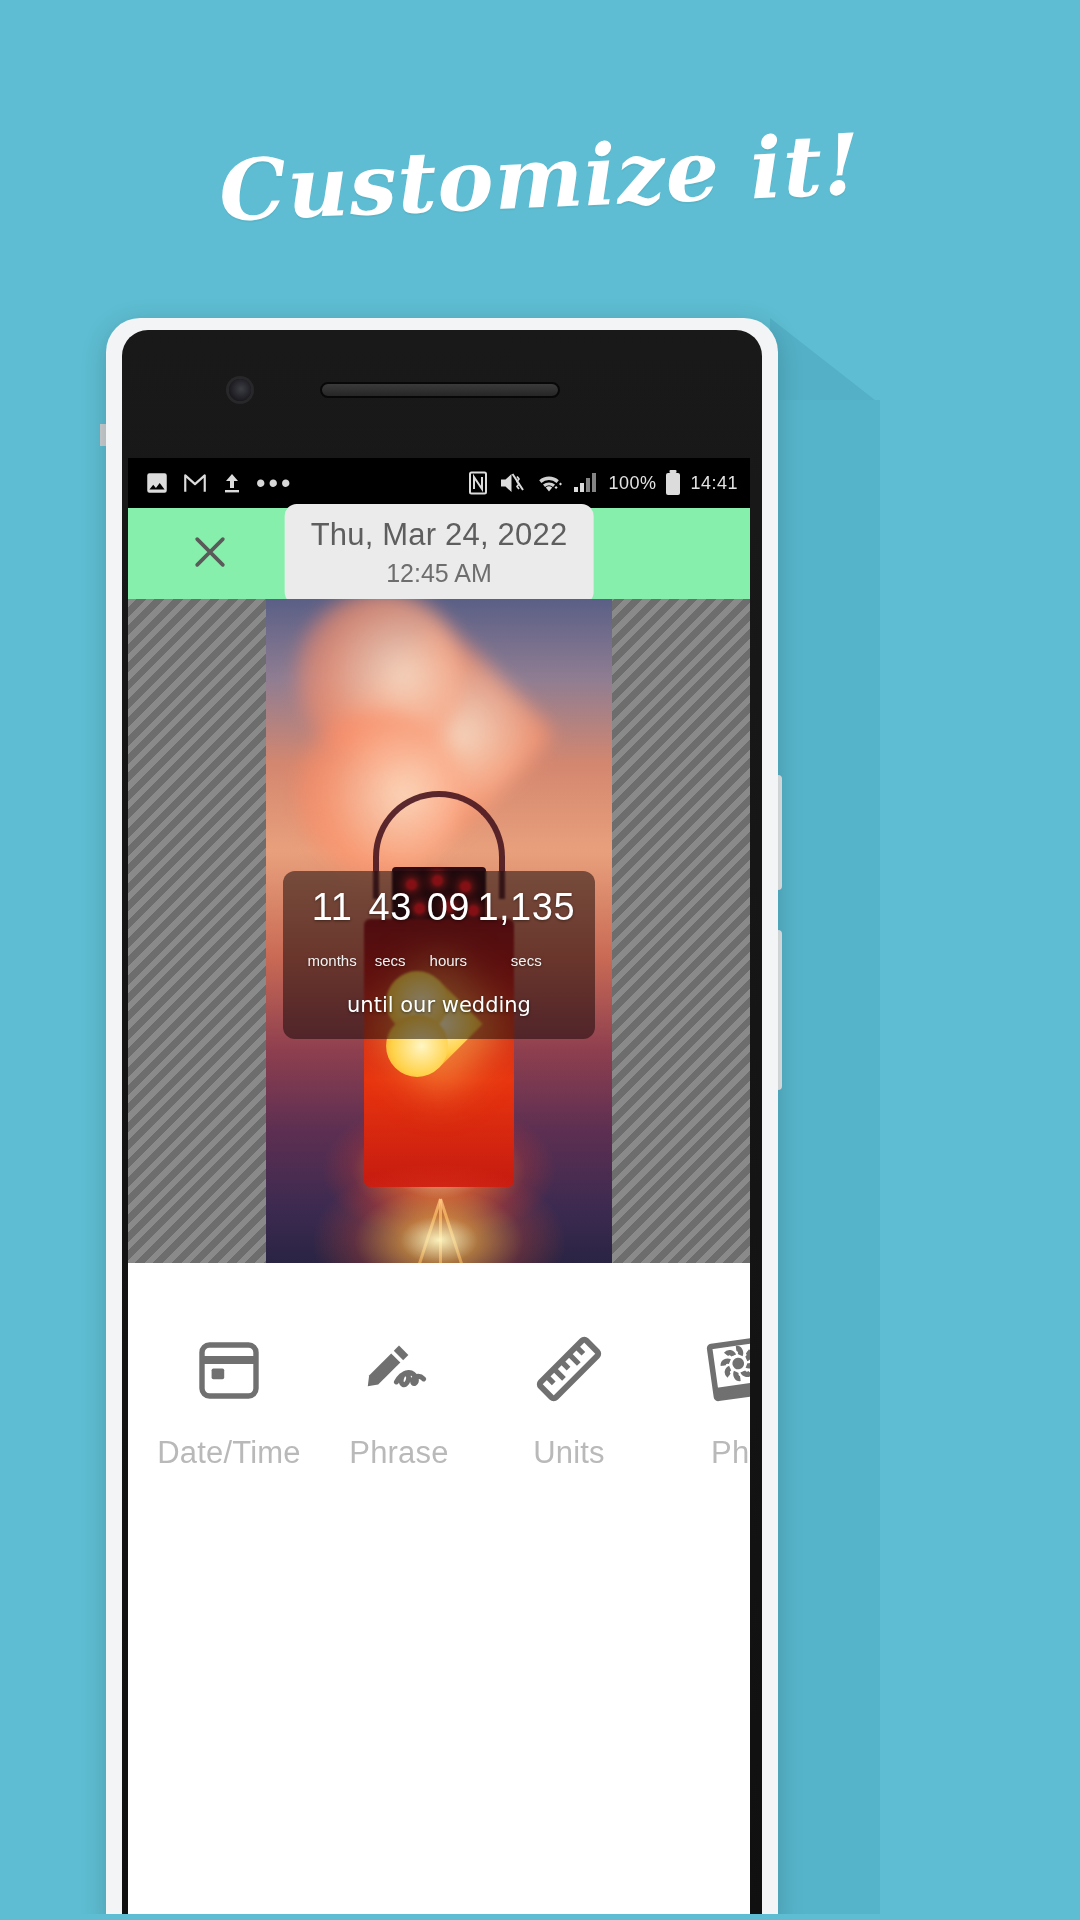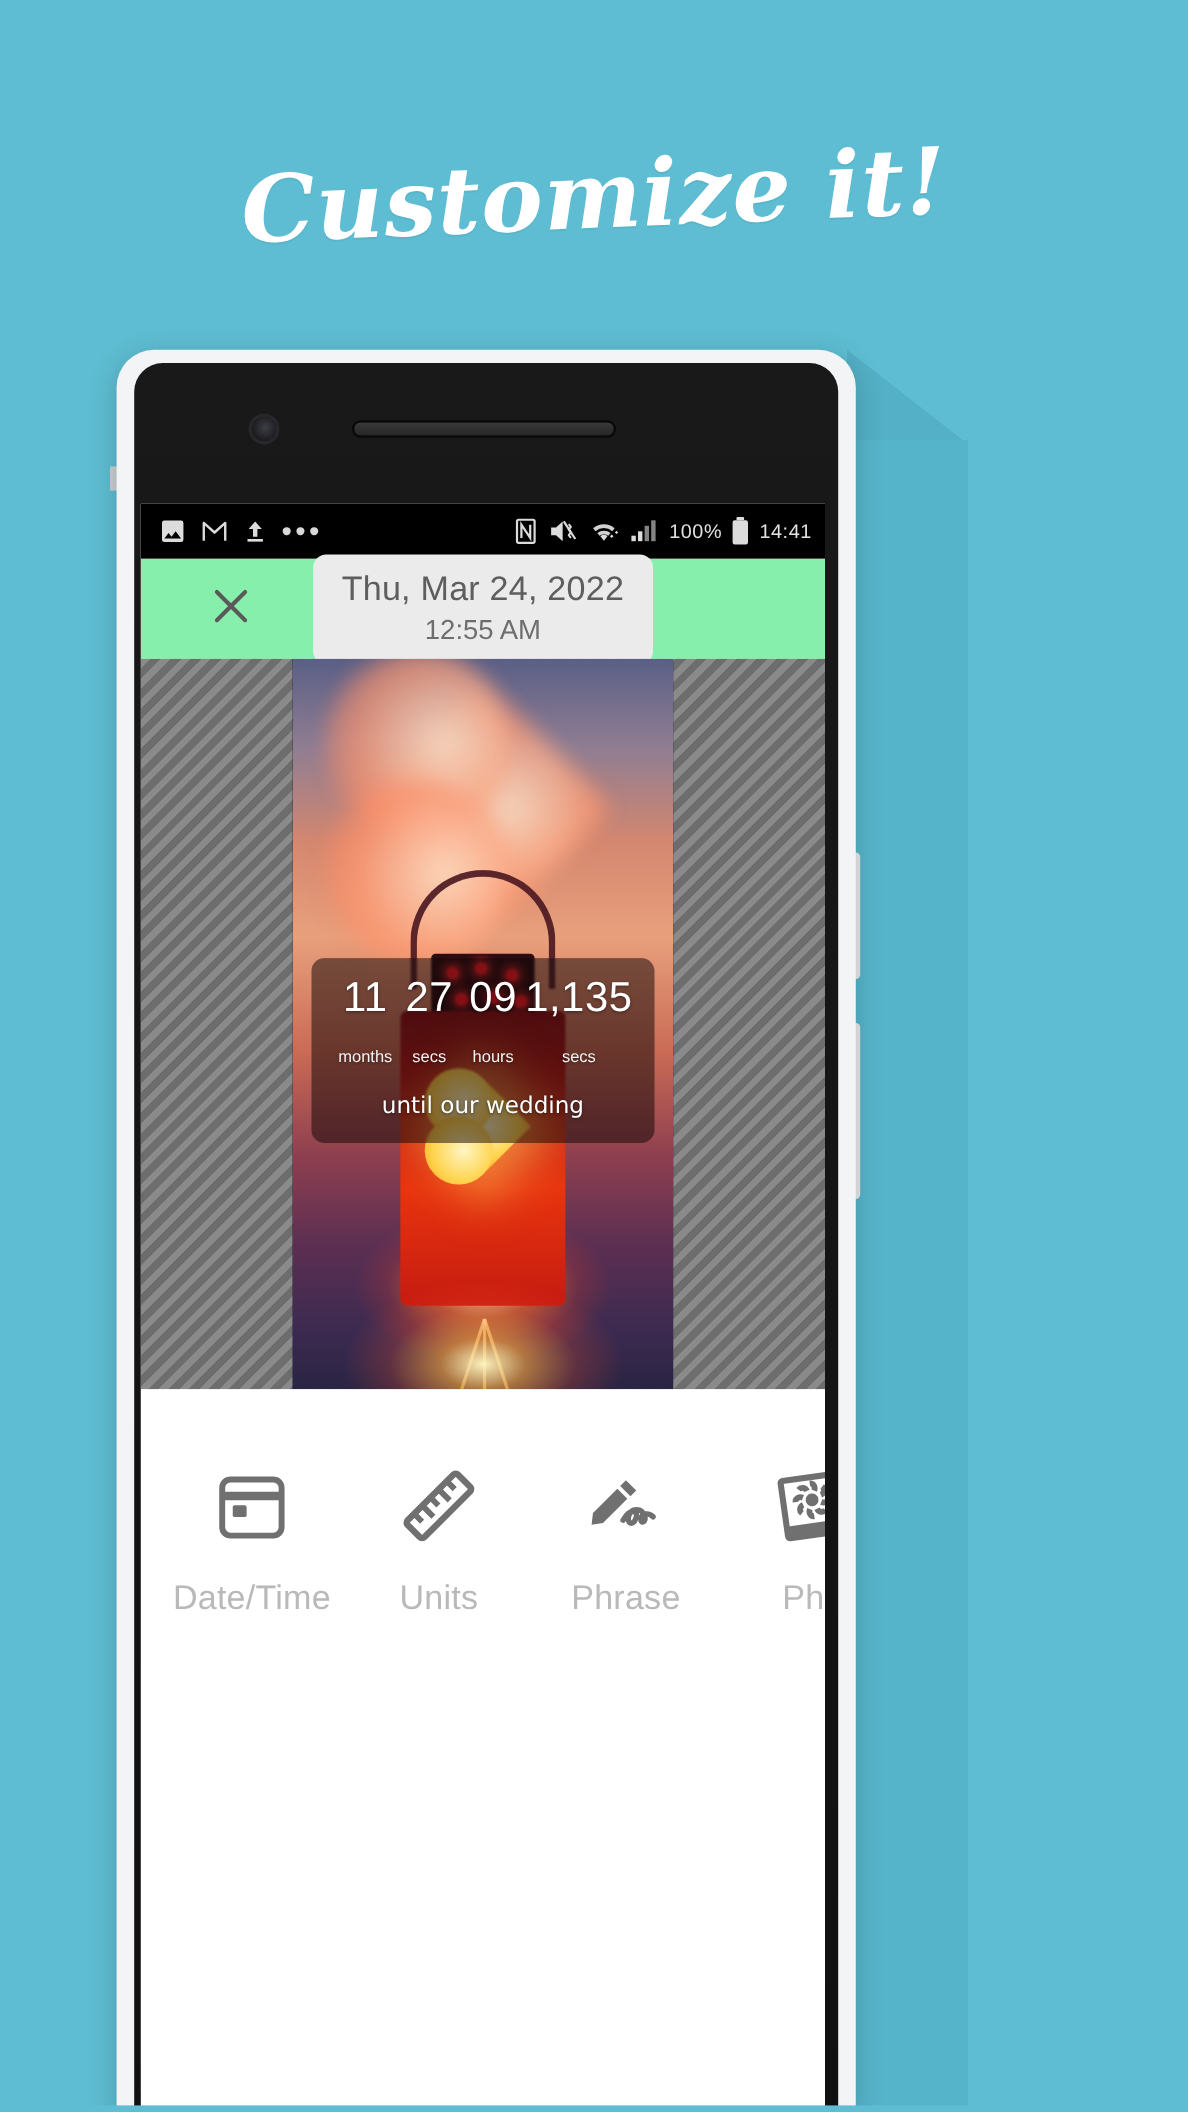--- a/index.html
+++ b/index.html
@@ -475,21 +475,21 @@
   <div id="app-header">
     <div id="close-btn">
       <span>
         <svg width="44" height="44" viewBox="0 0 24 24" fill="none" stroke="#5a5a5a" stroke-width="2" stroke-linecap="round">
           <path d="M5 5l14 14M19 5L5 19"></path>
         </svg>
       </span>
     </div>
     <div id="date-pill">
       <div class="d-main">Thu, Mar 24, 2022</div>
-      <div class="d-sub">12:55 AM</div>
+      <div class="d-sub">12:45 AM</div>
     </div>
   </div>
 
   <div id="preview">
     <div id="photo">
       <div class="ph-bg"></div>
       <div class="ph-heart"></div>
       <div class="ph-handle"></div>
       <div class="ph-cap">
         <span class="dot" style="left:14px;top:12px"></span>
@@ -508,21 +508,21 @@
       <div class="ph-flare"></div>
     </div>
 
     <div id="countdown">
       <div id="cd-units">
         <div class="cd-cell">
           <div class="cd-val">11</div>
           <div class="cd-lab">months</div>
         </div>
         <div class="cd-cell">
-          <div class="cd-val">27</div>
+          <div class="cd-val">43</div>
           <div class="cd-lab">secs</div>
         </div>
         <div class="cd-cell">
           <div class="cd-val">09</div>
           <div class="cd-lab">hours</div>
         </div>
         <div class="cd-cell">
           <div class="cd-val">1,135</div>
           <div class="cd-lab">secs</div>
         </div>
@@ -536,43 +536,43 @@
 
       <div class="tool">
         <div class="t-icon">
           <svg width="72" height="72" viewBox="0 0 24 24" fill="none" stroke="#707070" stroke-width="1.8">
             <rect x="3" y="4" width="18" height="17" rx="2.5"></rect>
             <path d="M3 9h18" stroke-width="2.6"></path>
             <rect x="6.2" y="11.8" width="4.2" height="3.6" rx="0.6" fill="#707070" stroke="none"></rect>
           </svg>
         </div>
         <div class="t-label">Date/Time</div>
+      </div>
+
+      <div class="tool">
+        <div class="t-icon">
+          <svg width="78" height="72" viewBox="0 0 30 24" fill="none" stroke="#707070" stroke-width="2" stroke-linecap="round">
+            <path d="M3.5 14.5L12 6l3.5 3.5L7 18l-4 0.6.5-4.1z" fill="#707070" stroke="none"></path>
+            <path d="M13 5l2-2 3.6 3.6-2 2z" fill="#707070" stroke="none"></path>
+            <path d="M14 17c2.5-4.5 5.5-3.5 4.5-0.6-1 2.9-3.5 1.6-2.4-1.2 1-2.6 4.4-2.4 5.4.2.9 2.4-1.6 3-1.2 1 .4-1.8 2.6-2.2 4.2-0.6" stroke-width="1.9"></path>
+          </svg>
+        </div>
+        <div class="t-label">Phrase</div>
       </div>
 
       <div class="tool">
         <div class="t-icon">
           <svg width="74" height="74" viewBox="0 0 24 24" fill="none" stroke="#707070" stroke-width="1.9" stroke-linejoin="round">
             <g transform="rotate(-45 12 12)">
               <rect x="1.5" y="8.5" width="21" height="7" rx="1"></rect>
               <path d="M5.2 8.5v3.3M8.6 8.5v4.6M12 8.5v3.3M15.4 8.5v4.6M18.8 8.5v3.3" stroke-width="1.7"></path>
             </g>
           </svg>
         </div>
         <div class="t-label">Units</div>
-      </div>
-
-      <div class="tool">
-        <div class="t-icon">
-          <svg width="78" height="72" viewBox="0 0 30 24" fill="none" stroke="#707070" stroke-width="2" stroke-linecap="round">
-            <path d="M3.5 14.5L12 6l3.5 3.5L7 18l-4 0.6.5-4.1z" fill="#707070" stroke="none"></path>
-            <path d="M13 5l2-2 3.6 3.6-2 2z" fill="#707070" stroke="none"></path>
-            <path d="M14 17c2.5-4.5 5.5-3.5 4.5-0.6-1 2.9-3.5 1.6-2.4-1.2 1-2.6 4.4-2.4 5.4.2.9 2.4-1.6 3-1.2 1 .4-1.8 2.6-2.2 4.2-0.6" stroke-width="1.9"></path>
-          </svg>
-        </div>
-        <div class="t-label">Phrase</div>
       </div>
 
       <div class="tool">
         <div class="t-icon">
           <svg width="74" height="74" viewBox="0 0 24 24" fill="none" stroke="#707070" stroke-width="1.8">
             <g transform="rotate(-8 12 12)">
               <rect x="3.5" y="3.5" width="17" height="17" rx="0.6"></rect>
               <rect x="3.5" y="17" width="17" height="3.5" fill="#707070" stroke="none"></rect>
               <circle cx="12" cy="10.2" r="1.9" fill="#707070" stroke="none"></circle>
               <path d="M12 5.3c1.1 0 1.6 1.3 1 2.3M16.9 10.2c0 1.1-1.3 1.6-2.3 1M12 15.1c-1.1 0-1.6-1.3-1-2.3M7.1 10.2c0-1.1 1.3-1.6 2.3-1M15.5 6.7c.8.8.4 2.1-.7 2.4M15.5 13.7c-.8.8-2.1.4-2.4-.7M8.5 13.7c-.8-.8-.4-2.1.7-2.4M8.5 6.7c.8-.8 2.1-.4 2.4.7" stroke-width="1.7" fill="#707070"></path>

